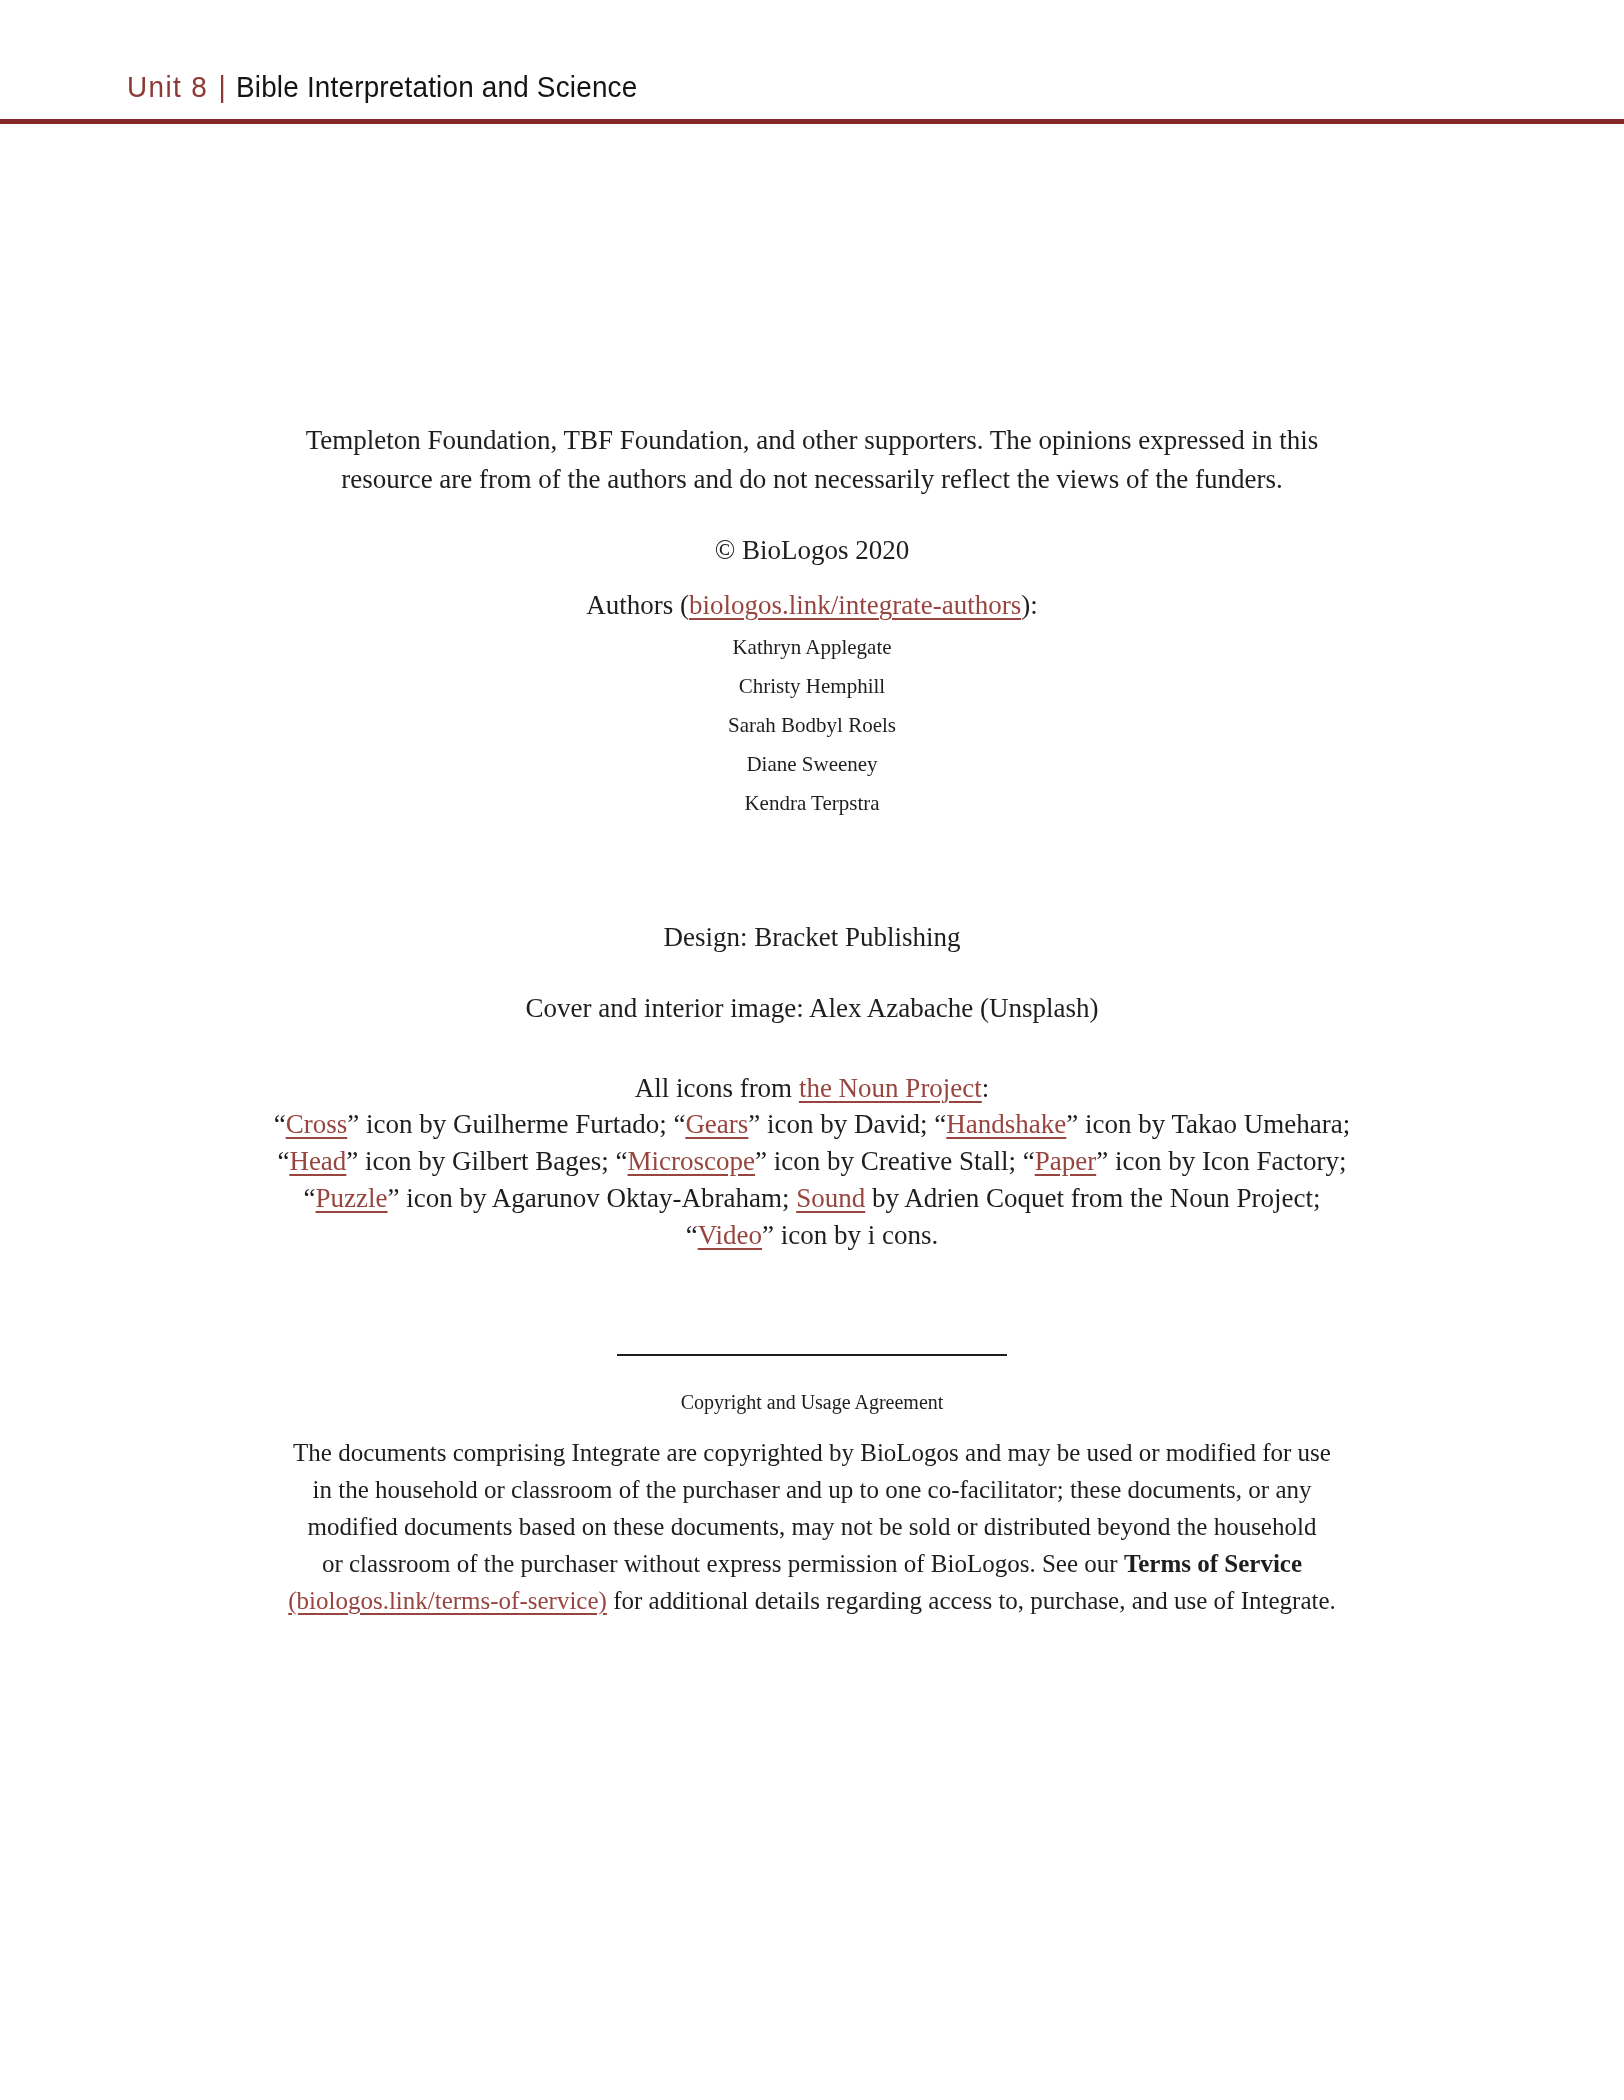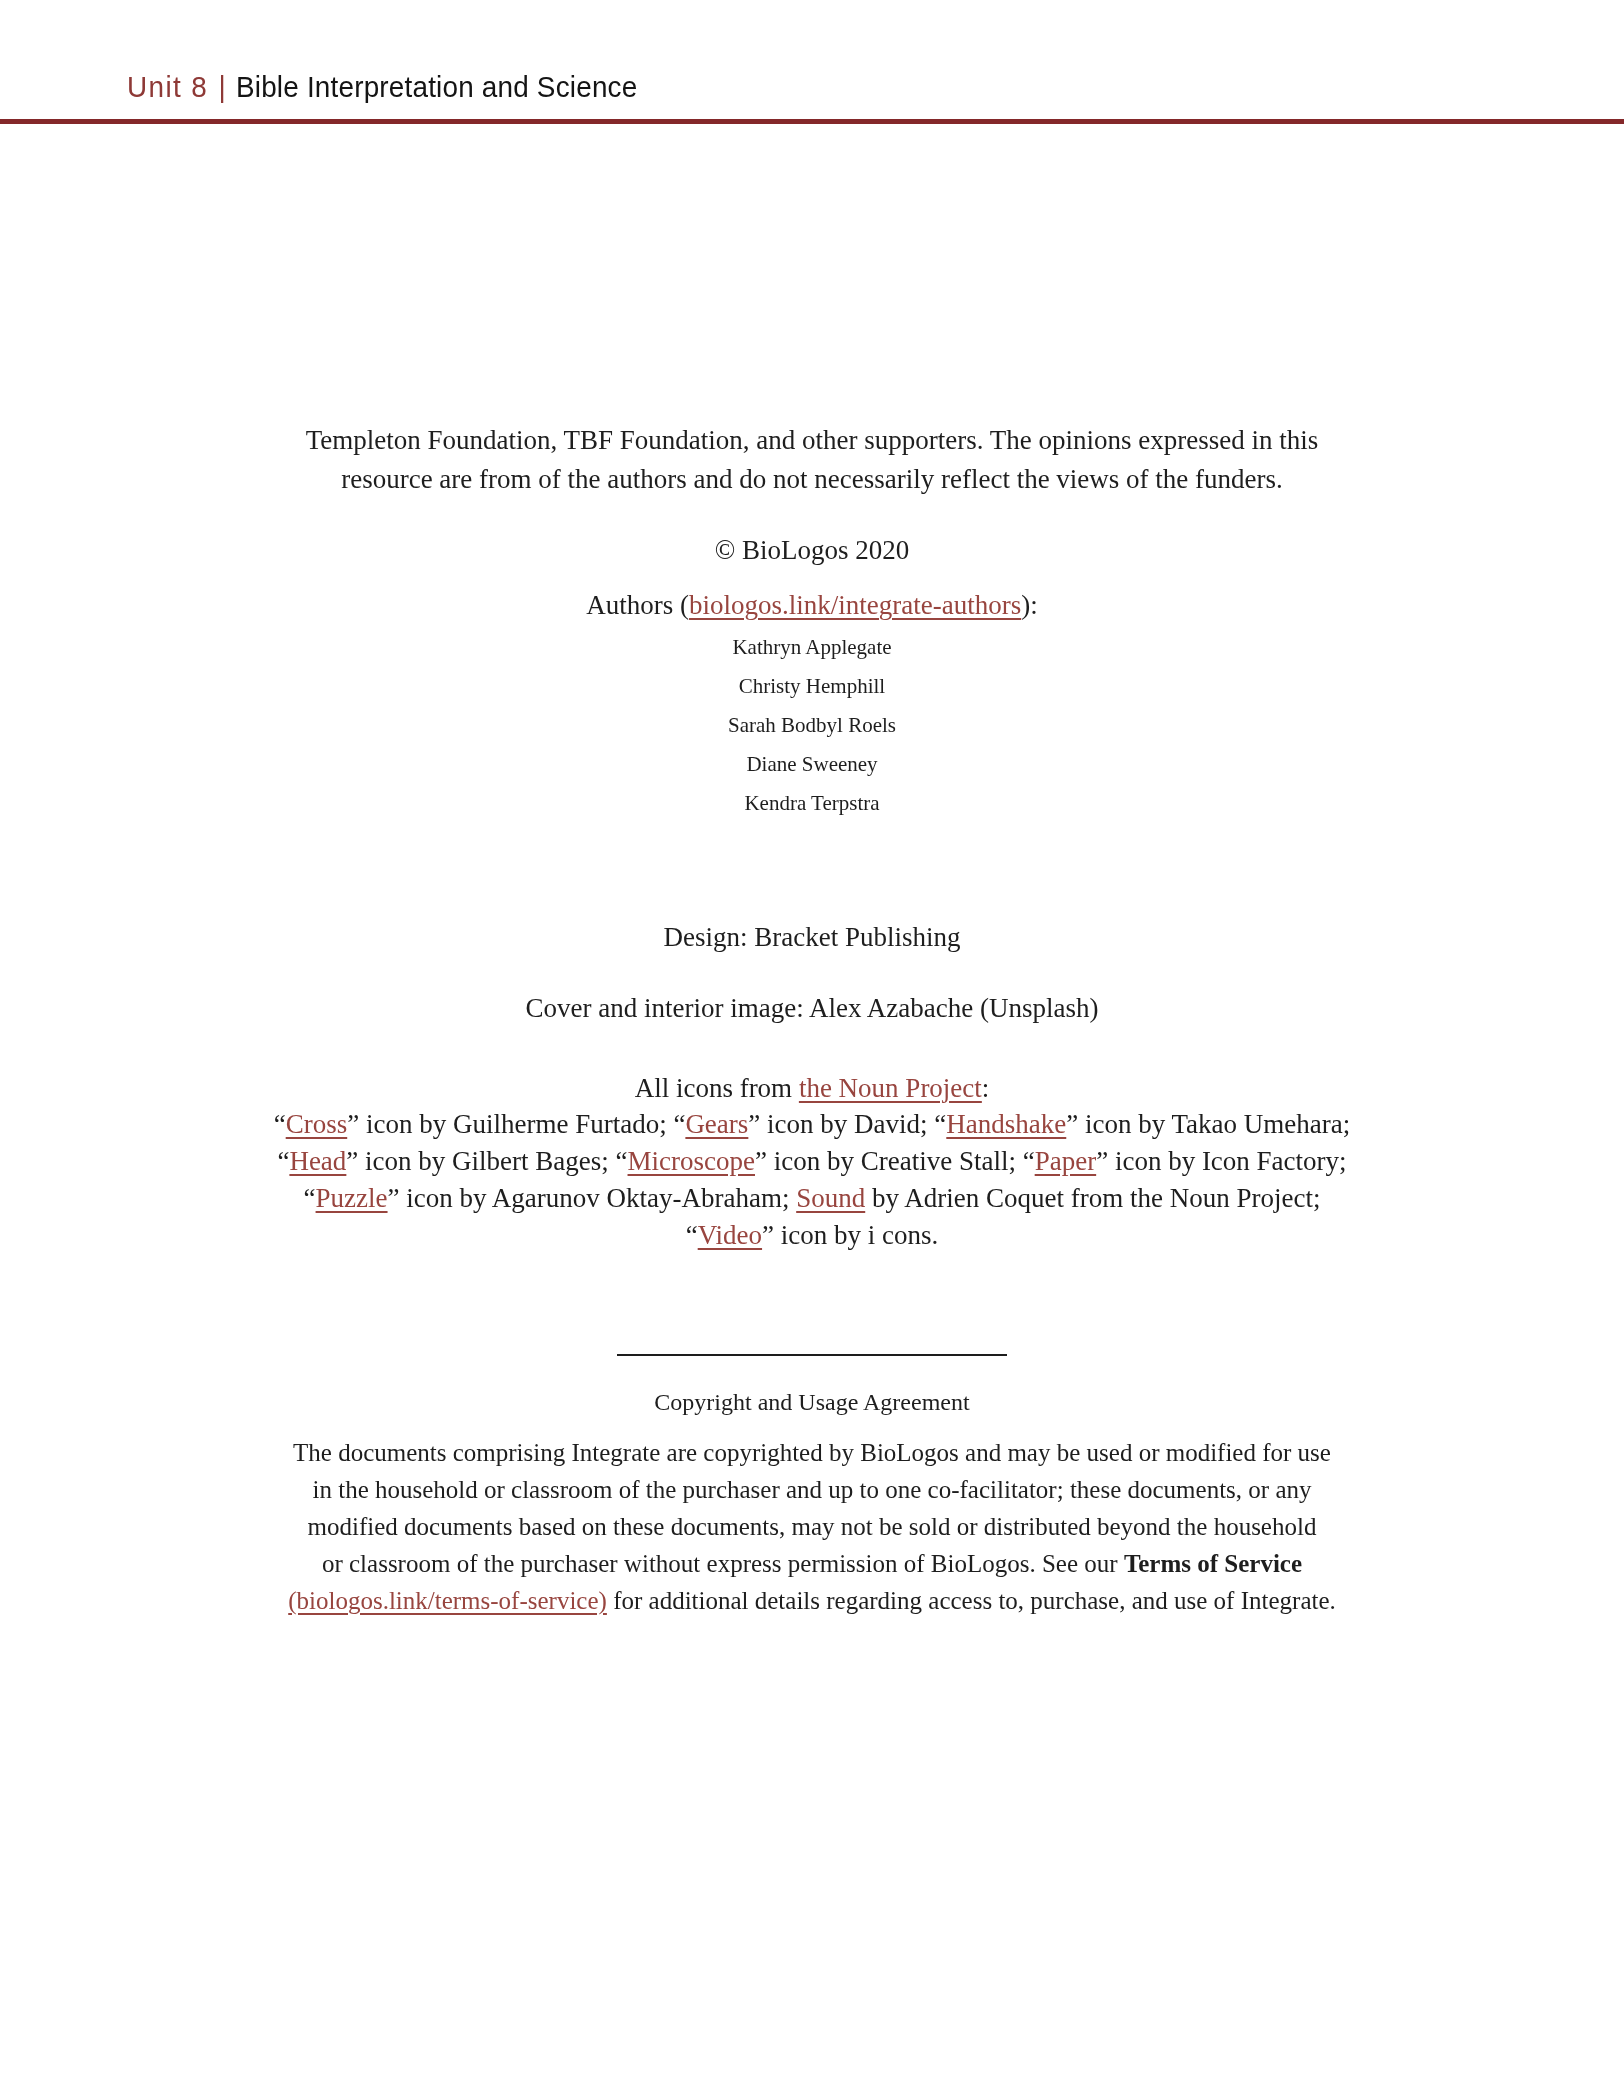--- a/index.html
+++ b/index.html
@@ -34,21 +34,21 @@
     text-align:center;
   }
   .funding          { top:381px;  font-size:27px; line-height:39.5px; }
   .copyright-line   { top:531px;  font-size:27px; line-height:38px; }
   .authors-label    { top:586px;  font-size:27px; line-height:38px; }
   .author-names     { top:628px;  font-size:21px; line-height:39px; }
   .design-credit    { top:918px;  font-size:27px; line-height:38px; }
   .image-credit     { top:989px;  font-size:27px; line-height:38px; }
   .icons-intro      { top:1069px; font-size:27px; line-height:38px; }
   .icons-credits    { top:1106px; font-size:27px; line-height:37px; }
-  .agreement-heading{ top:1383px; font-size:24px; line-height:38px; }
+  .agreement-heading{ top:1383px; font-size:20px; line-height:38px; }
   .agreement-body   { top:1434px; font-size:25px; line-height:37px; }
 
   .doc-link {
     color:#98453f;
     text-decoration:underline;
     text-decoration-color:#98453f;
     text-decoration-thickness:1.5px;
     text-underline-offset:4px;
   }
   .bold { font-weight:bold; }

